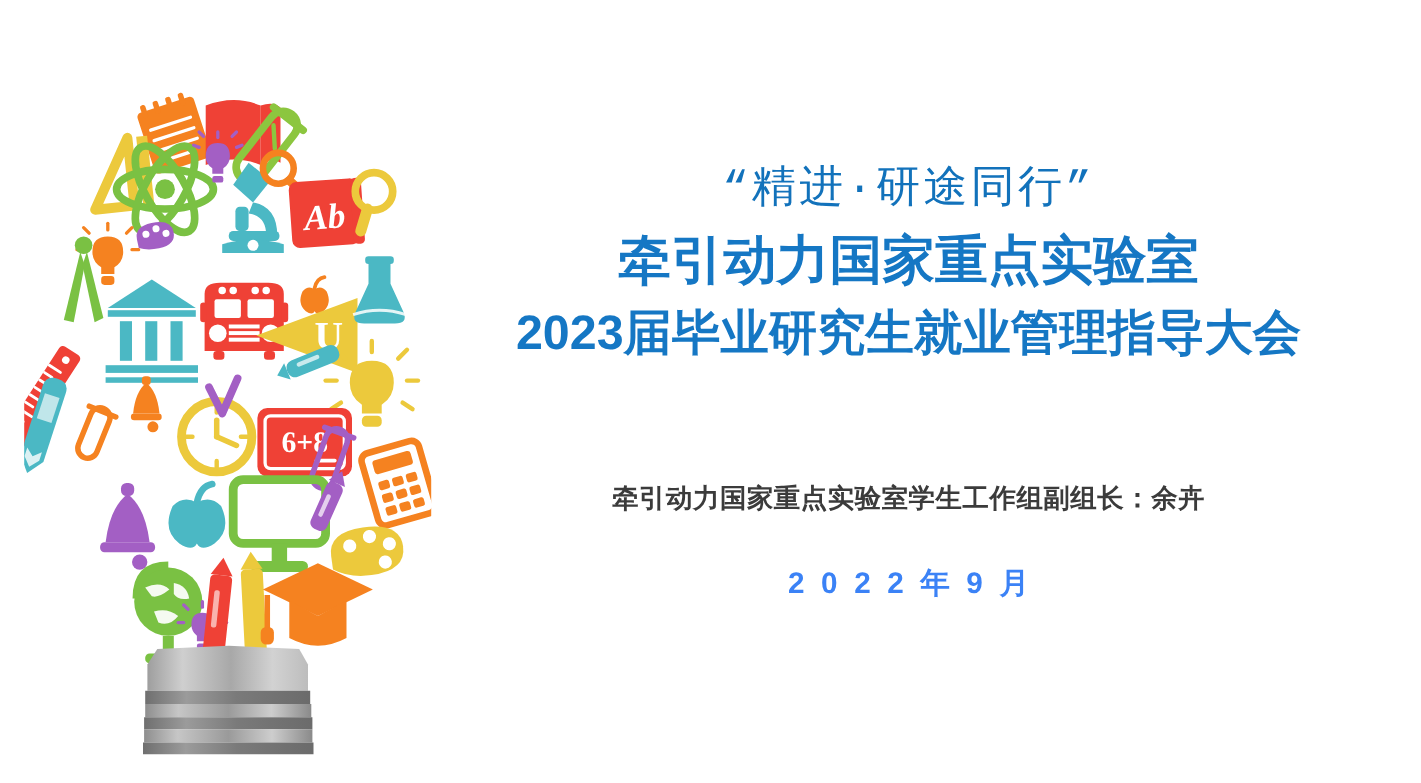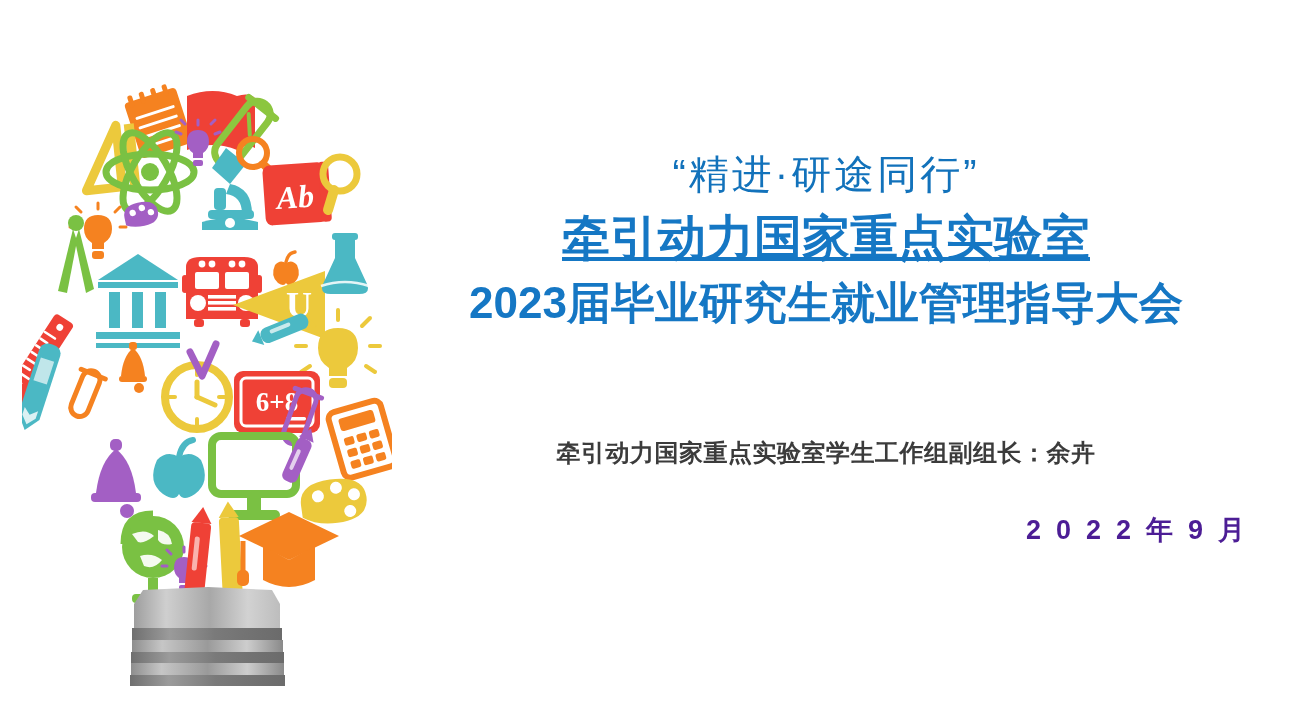--- a/index.html
+++ b/index.html
@@ -29,65 +29,65 @@
     position:absolute;
     left:392px;top:0;
     width:900px;height:712px;
   }
 
   .tagline{
     position:absolute;
     left:0;top:152px;
     width:868px;
     text-align:center;
-    font-family:Liberation Sans, sans-serif;
+    font-family:Liberation Mono, monospace;
     font-size:40px;
     font-weight:400;
     letter-spacing:3px;
     color:#1272bb;
     white-space:nowrap;
     line-height:1.1;
   }
 
   .title-line{
     position:absolute;
     width:868px;
     text-align:center;
     font-family:"Liberation Sans","DejaVu Sans",sans-serif;
     font-weight:bold;
     color:#1577c4;
     white-space:nowrap;
     letter-spacing:0px;
     line-height:1.06;
   }
-  .title-line.l1{ left:0;top:213px; font-size:48px;text-decoration:underline; }
+  .title-line.l1{ left:0;top:213px; font-size:48px; }
   .title-line.l2{ left:0;top:280px; font-size:44px; }
 
   .presenter{
     position:absolute;
     left:0;top:437px;
     width:868px;
     text-align:center;
     font-family:"Liberation Sans","DejaVu Sans",sans-serif;
     font-size:24px;
     font-weight:bold;
     color:#3b3b3b;
     white-space:nowrap;
     letter-spacing:0.5px;
   }
 
   .datestamp{
     position:absolute;
     left:0;top:512px;
     width:868px;
-    text-align:right;
+    text-align:center;
     font-family:"Liberation Sans","DejaVu Sans",sans-serif;
     font-size:27px;
     font-weight:bold;
-    color:#4c1d95;
+    color:#3b82f6;
     white-space:nowrap;
     letter-spacing:15px;
     padding-left:15px;
     box-sizing:border-box;
   }
 </style>
 </head>
 <body>
 
 <div id="slide">

